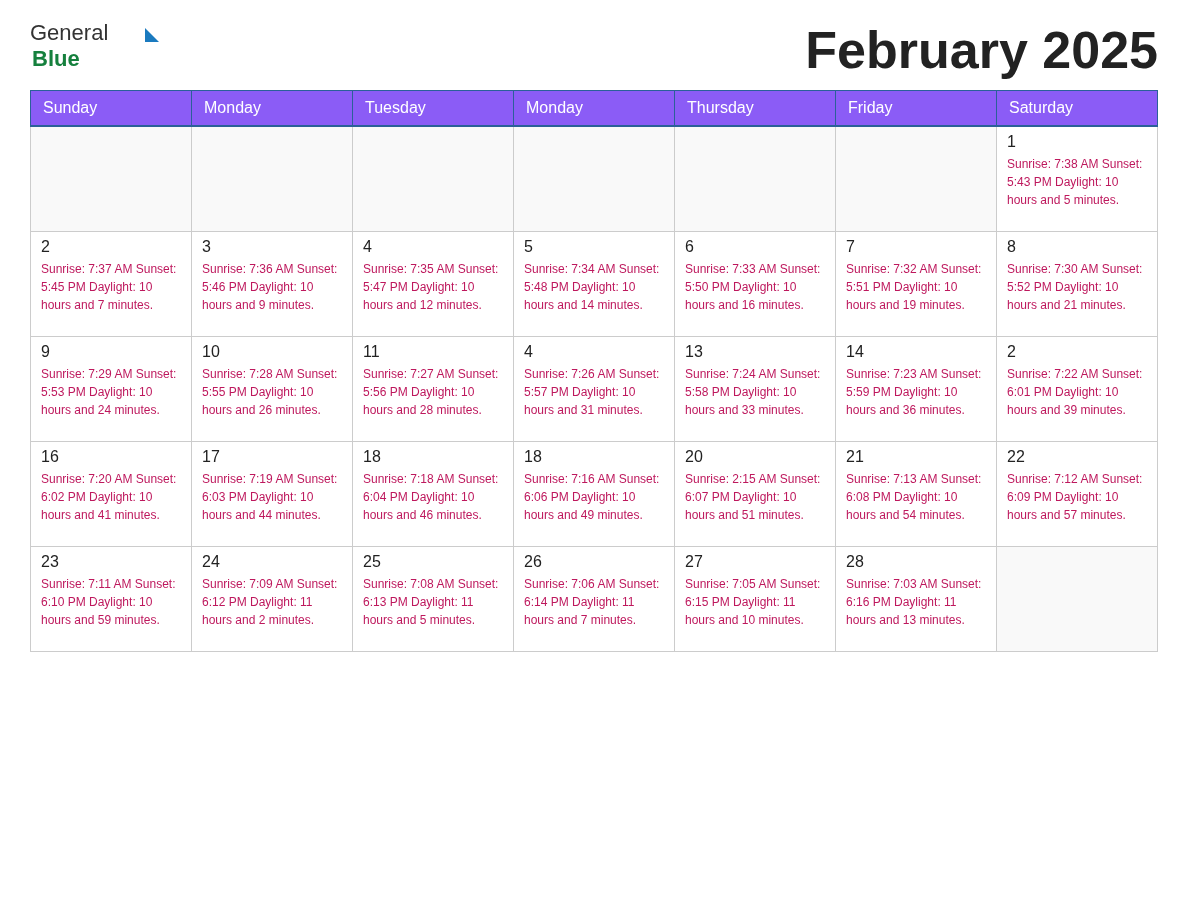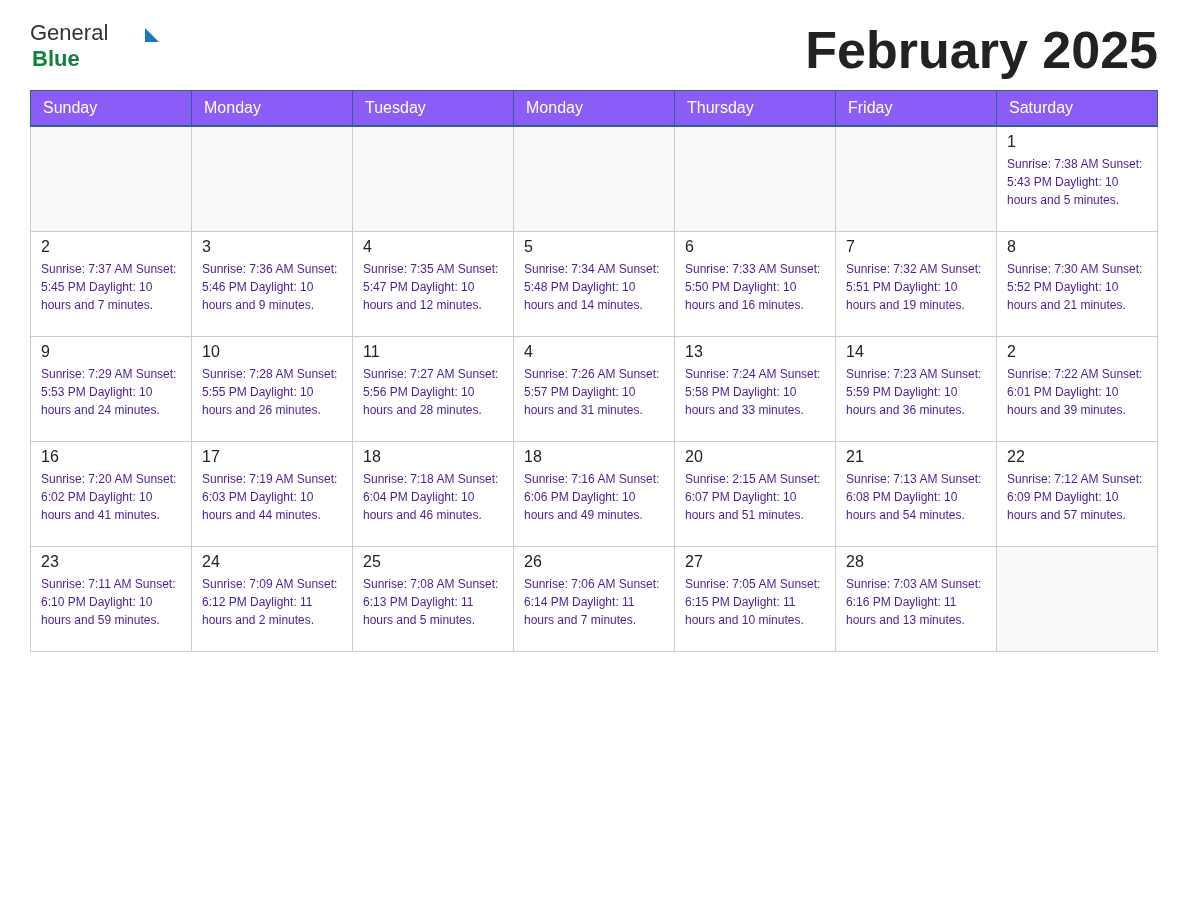--- a/index.html
+++ b/index.html
@@ -81,21 +81,21 @@
     }
     .day-number {
       font-size: 16px;
       font-weight: normal;
       color: #222;
       display: block;
       margin-bottom: 4px;
     }
     .day-info {
       font-size: 12px;
-      color: #4c1d95;
+      color: #be185d;
       line-height: 1.5;
     }
     tbody tr:first-child td {
       border-top: 2px solid #2b6099;
     }
     tbody tr td:first-child {
       border-left: 1px solid #ccc;
     }
   </style>
 </head>

